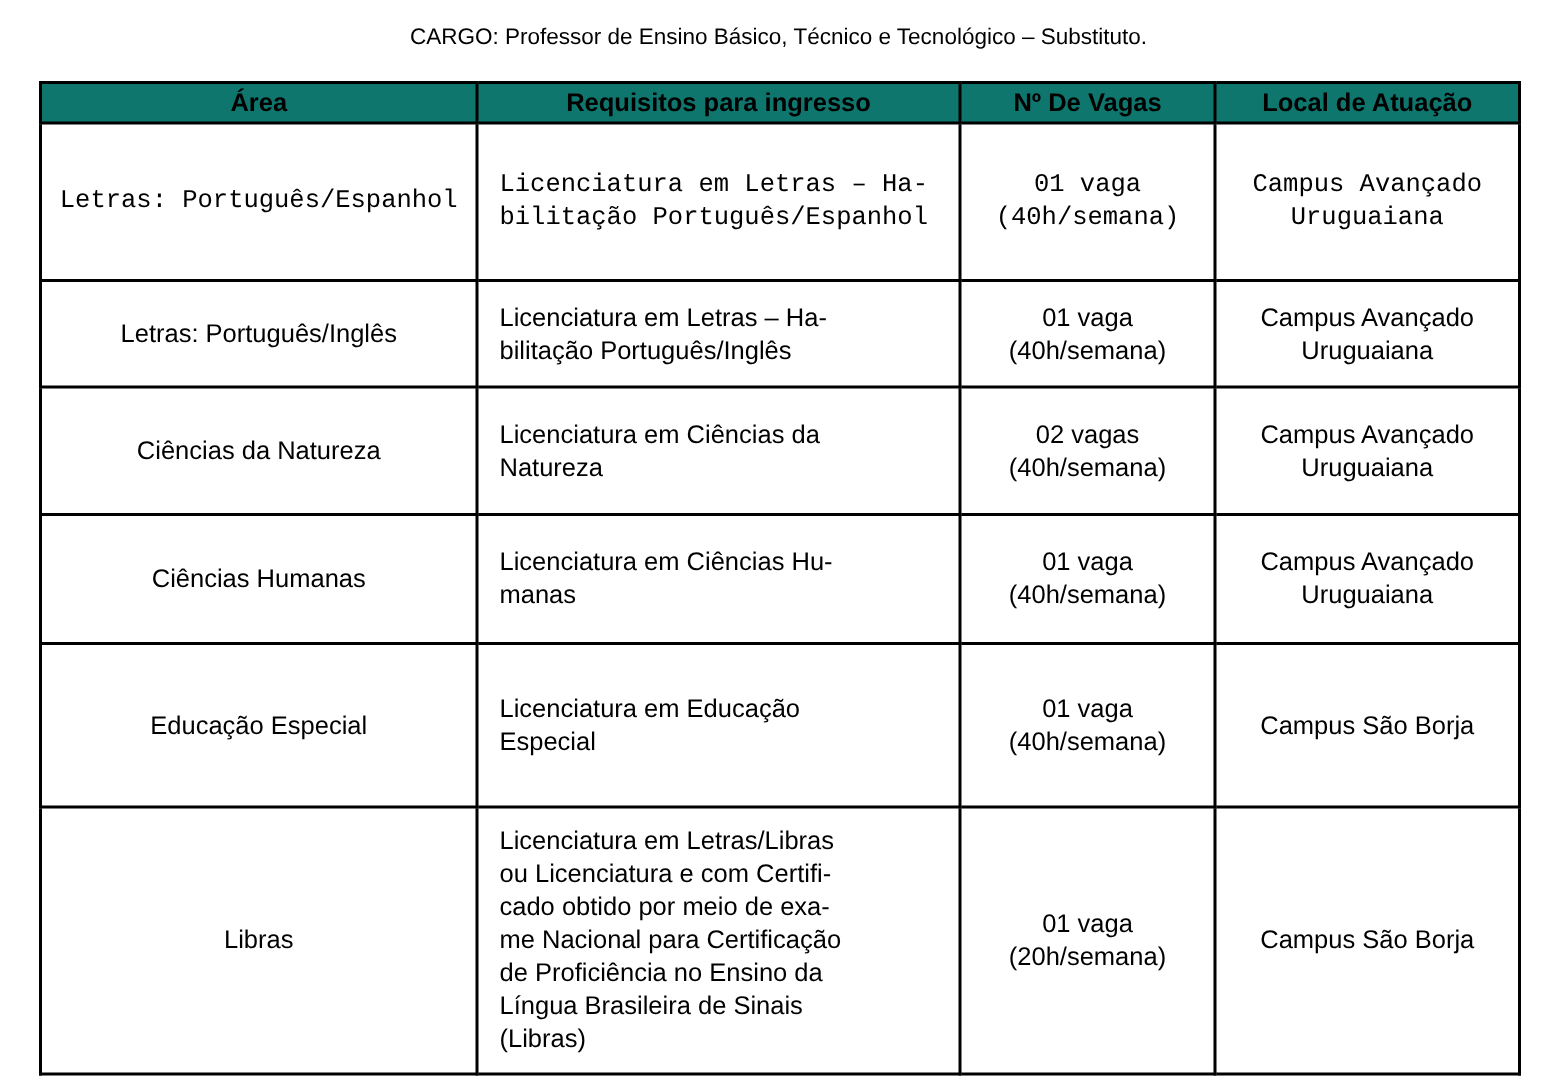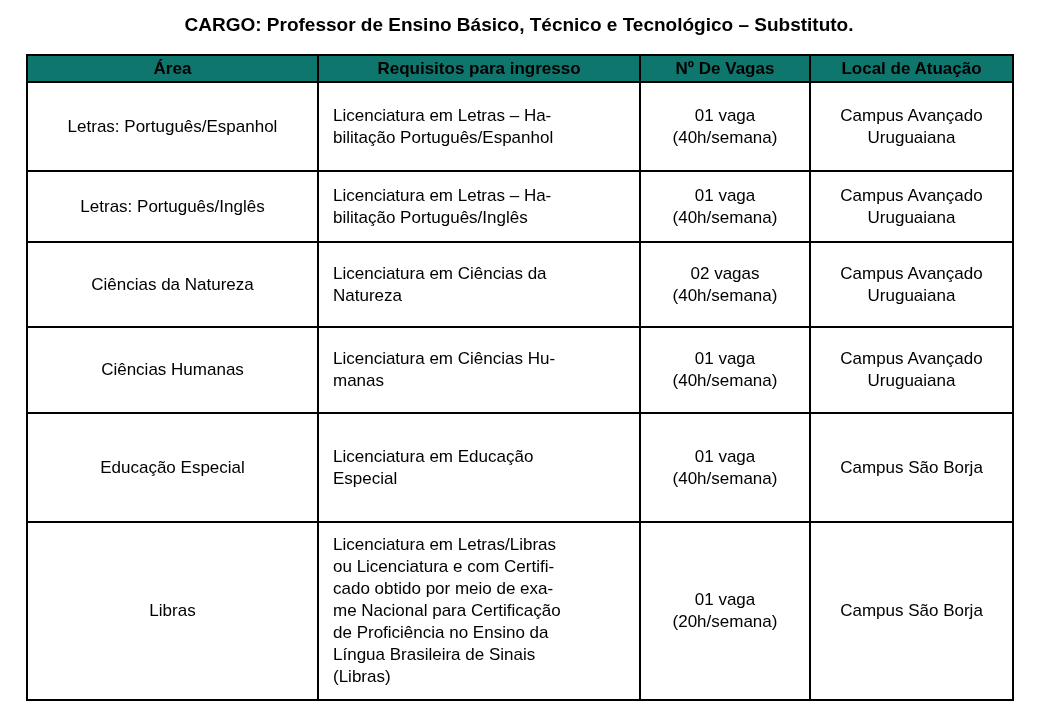--- a/index.html
+++ b/index.html
@@ -15,22 +15,22 @@
   .page {
     width: 1040px;
     height: 725px;
     box-sizing: border-box;
     padding-top: 13px;
   }
   .doc-title {
     width: 986px;
     margin: 0 0 0 26px;
     text-align: center;
-    font-size: 19px;
-    font-weight: bold;
+    font-size: 15px;
+    font-weight: normal;
     line-height: 24px;
   }
   table.vagas-table {
     border-collapse: collapse;
     table-layout: fixed;
     width: 986px;
     margin: 17px 0 0 26px;
   }
   col.c-area  { width: 291px; }
   col.c-req   { width: 322px; }
@@ -55,21 +55,21 @@
     vertical-align: middle;
     line-height: 22px;
     padding: 6px 10px;
     white-space: pre-line;
   }
   .vagas-table td.cell-req {
     text-align: left;
     padding-left: 14px;
     padding-right: 8px;
   }
-  tbody tr:nth-child(1) { height: 89px; }
+  tbody tr:nth-child(1) { height: 105px; font-family: Liberation Mono, monospace; }
   tbody tr:nth-child(2) { height: 71px; }
   tbody tr:nth-child(3) { height: 85px; }
   tbody tr:nth-child(4) { height: 86px; }
   tbody tr:nth-child(5) { height: 109px; }
   tbody tr:nth-child(6) { height: 178px; }
 </style>
 </head>
 <body>
 
 <div class="page">

